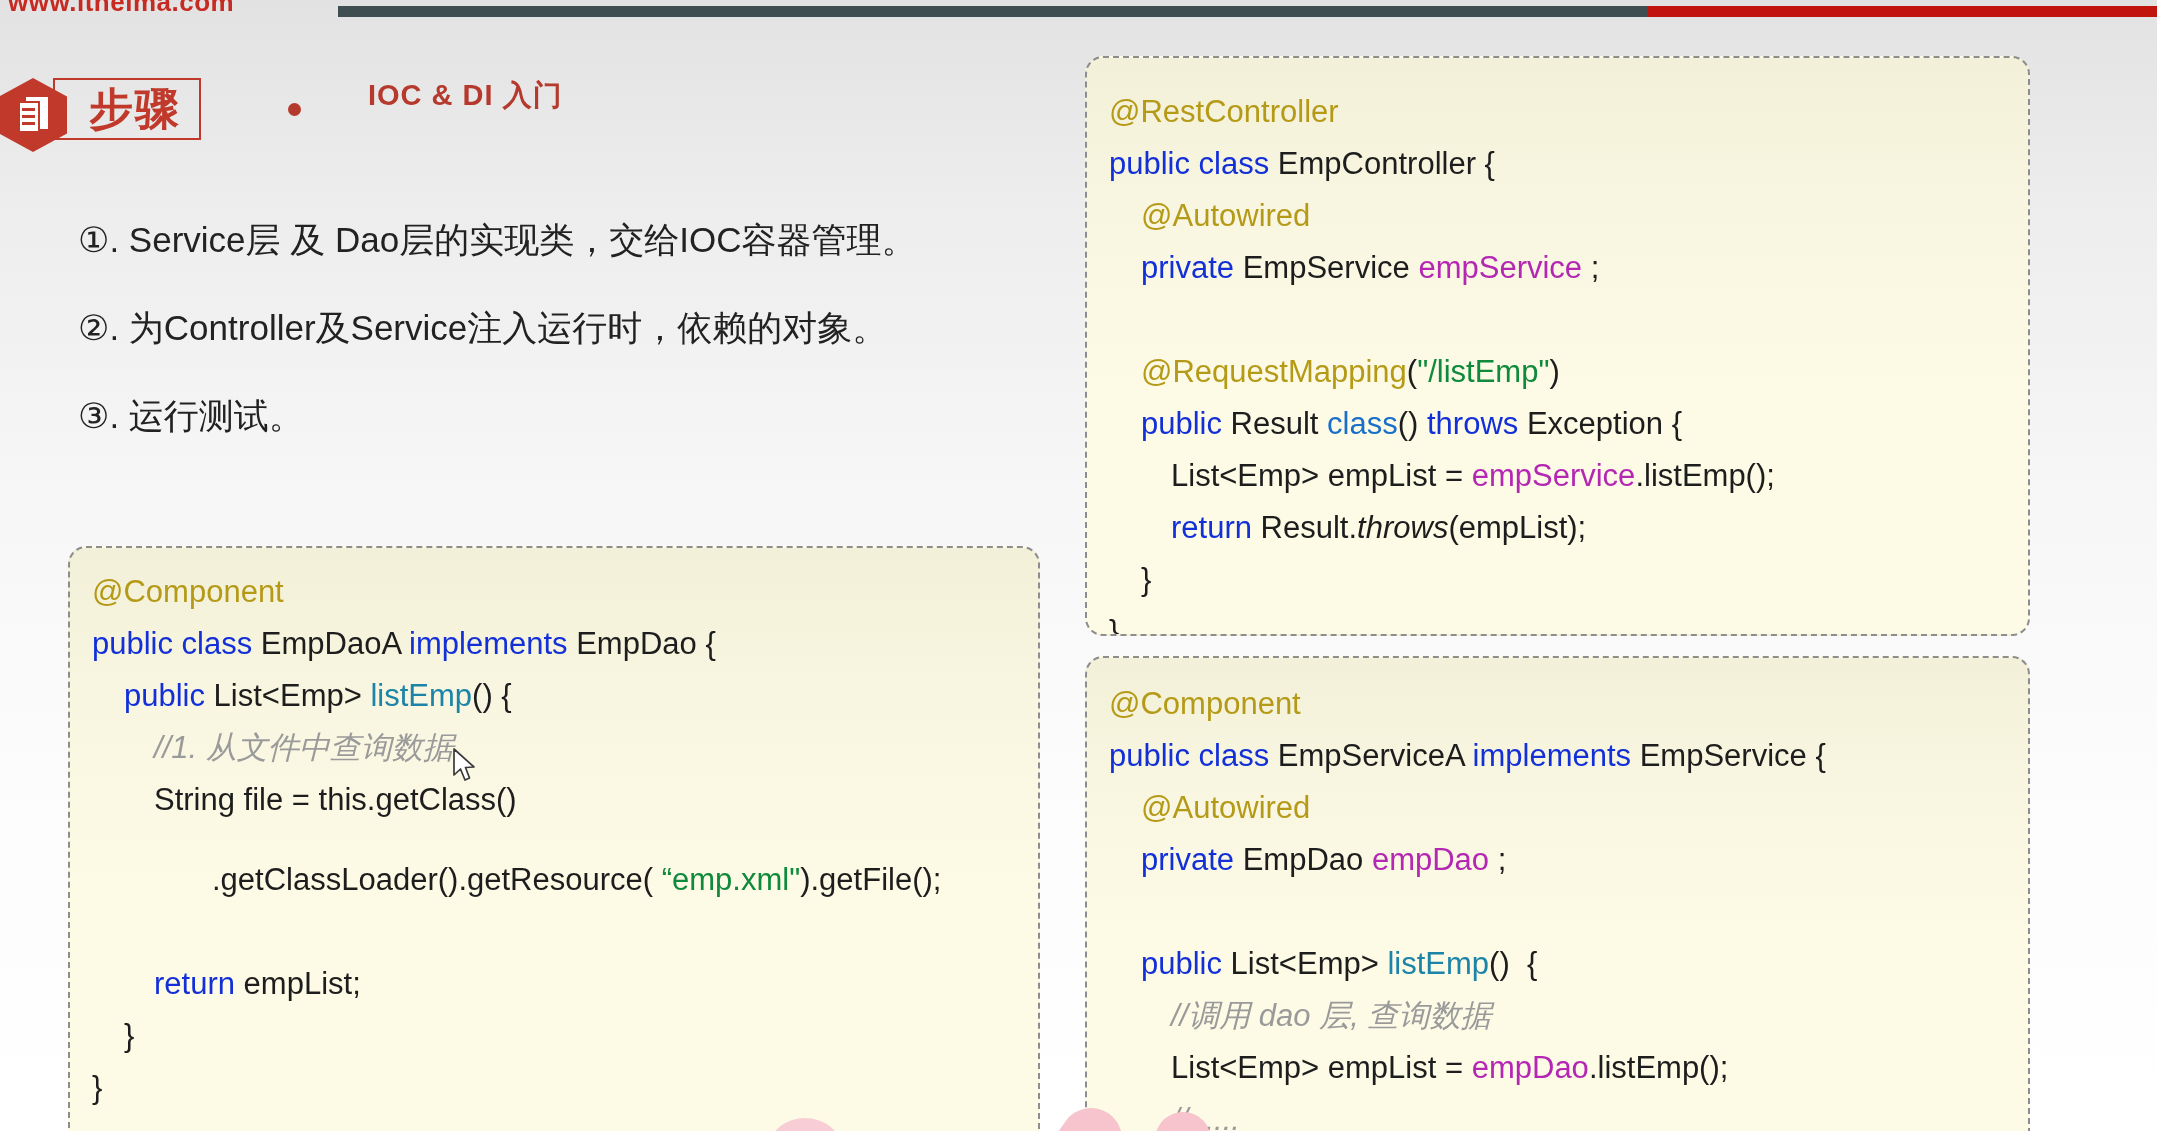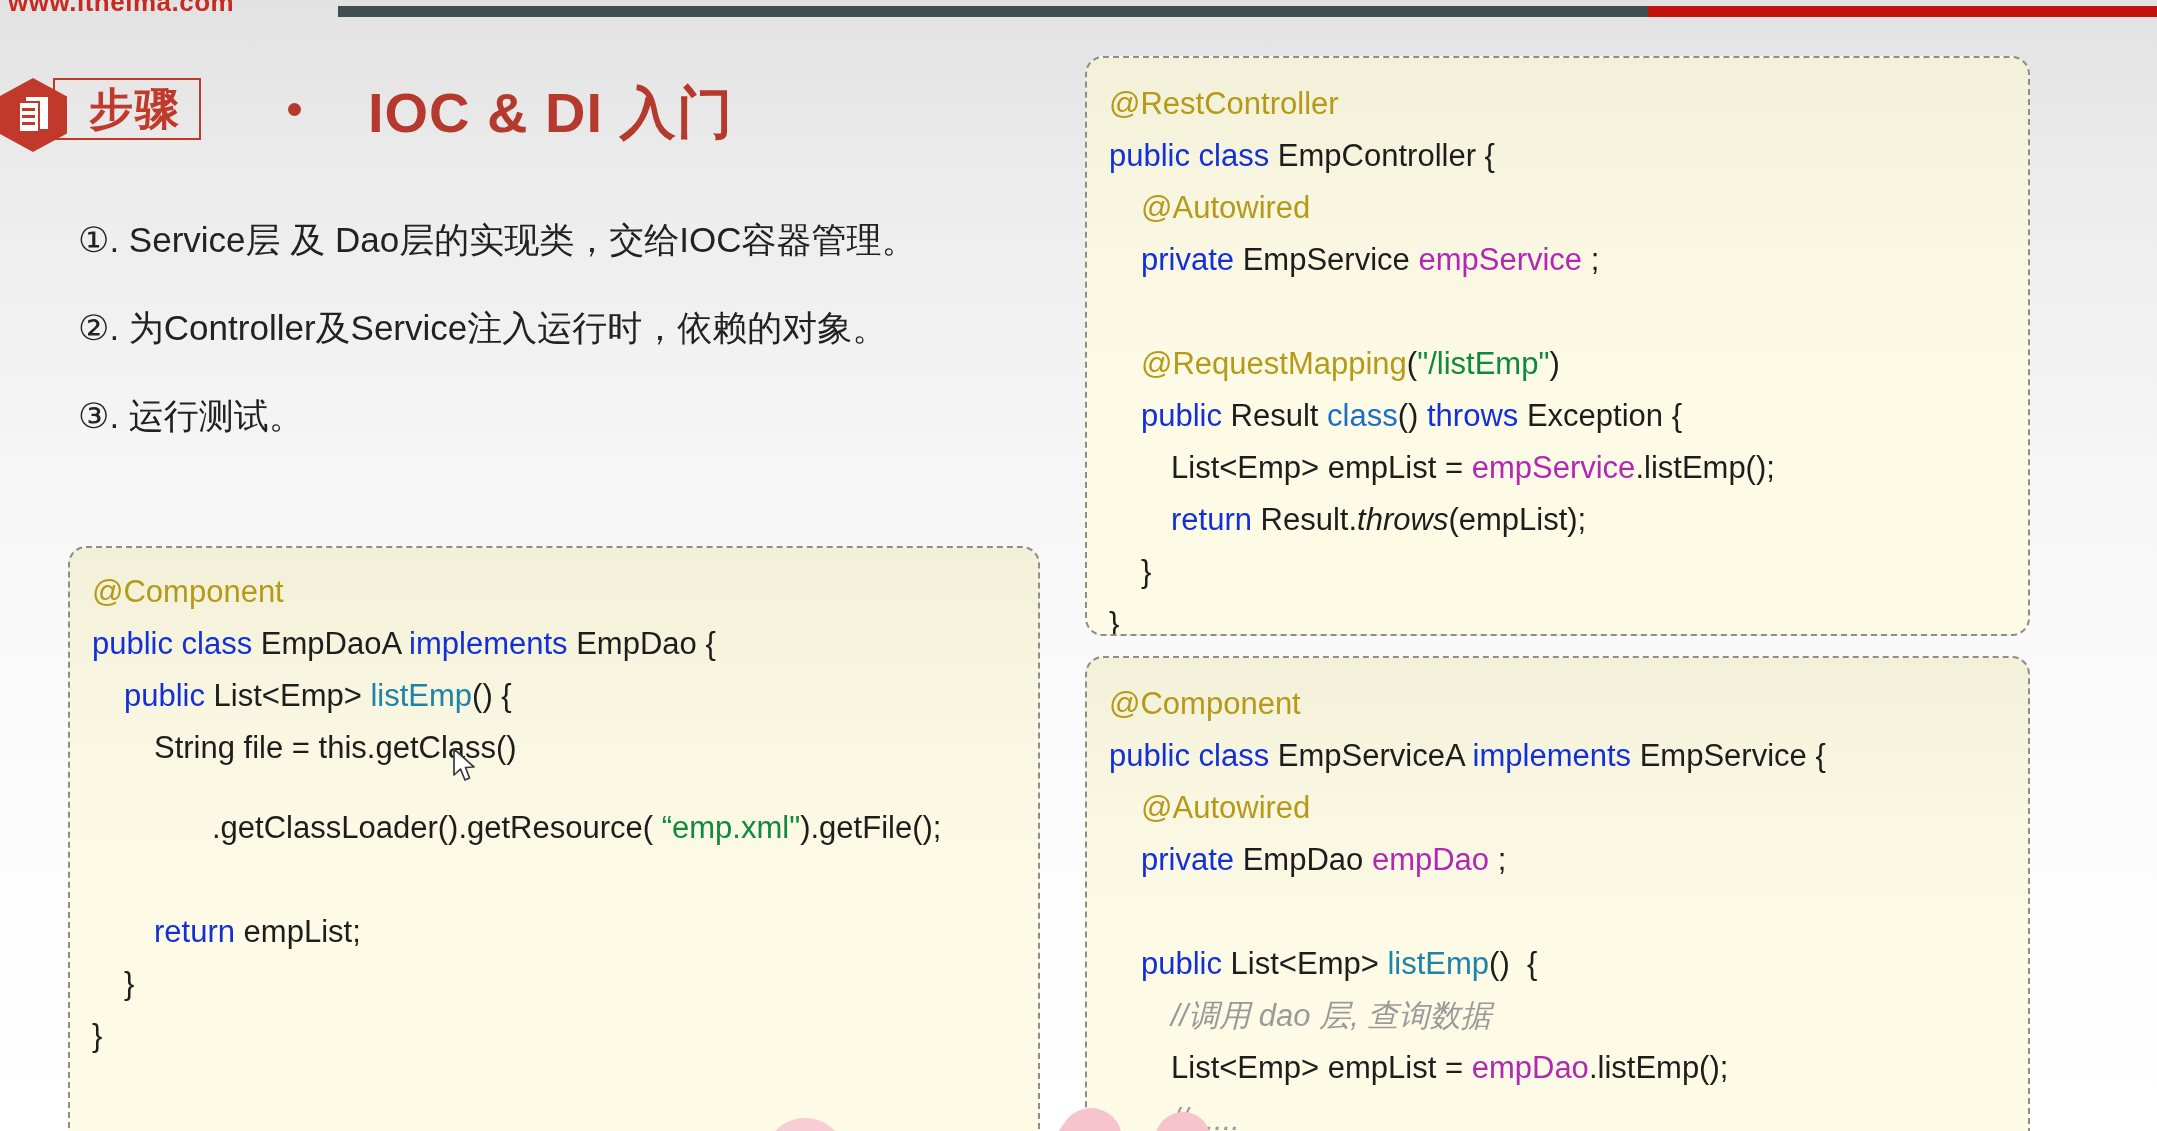--- a/index.html
+++ b/index.html
@@ -127,21 +127,21 @@
     top: 25px;
     width: 13px;
     height: 13px;
     border-radius: 50%;
     background: #b5392c;
   }
   #title-text {
     position: absolute;
     left: 368px;
     top: -2px;
-    font-size: 56px;
+    font-size: 29px;
     font-weight: bold;
     color: #b5392c;
     letter-spacing: 1px;
     white-space: nowrap;
   }
 
   
   #bullet-list {
     position: absolute;
     left: 78px;
@@ -191,21 +191,21 @@
     border-bottom-right-radius: 0;
   }
   #code-left .code-body { padding: 18px 0 0 22px; }
 
   #code-controller {
     left: 1085px;
     top: 56px;
     width: 945px;
     height: 580px;
   }
-  #code-controller .code-body { padding: 20px 0 0 22px; }
+  #code-controller .code-body { padding: 20px 0 0 22px; margin-top: 8px; }
 
   #code-service {
     left: 1085px;
     top: 656px;
     width: 945px;
     height: 475px;
     border-bottom: none;
     border-bottom-left-radius: 0;
     border-bottom-right-radius: 0;
   }
@@ -287,20 +287,21 @@
   <div class="bullet-line">①. Service层 及 Dao层的实现类，交给IOC容器管理。</div>
   <div class="bullet-line">②. 为Controller及Service注入运行时，依赖的对象。</div>
   <div class="bullet-line">③. 运行测试。</div>
 </div>
 
 <div class="code-box" id="code-left">
   <div class="code-body">
       <div class="code-line"><span class="ann">@Component</span></div>
       <div class="code-line"><span class="kw">public class </span><span>EmpDaoA </span><span class="kw">implements </span><span>EmpDao {</span></div>
       <div class="code-line ind1"><span class="kw">public </span><span>List&lt;Emp&gt; </span><span class="meth">listEmp</span><span>() {</span></div>
+      <div class="code-line ind2"><span class="cmt">//1. 从文件中查询数据</span></div>
       <div class="code-line ind2"><span>String file = this.getClass()</span></div>
       <div class="code-line ind3"><span>.getClassLoader().getResource( </span><span class="str">“emp.xml"</span><span>).getFile();</span></div>
       <div class="code-line blank">&nbsp;</div>
       <div class="code-line ind2"><span class="kw">return </span><span>empList;</span></div>
       <div class="code-line ind1"><span>}</span></div>
       <div class="code-line"><span>}</span></div>
     </div>
 </div>
 
 <div class="code-box" id="code-controller">

